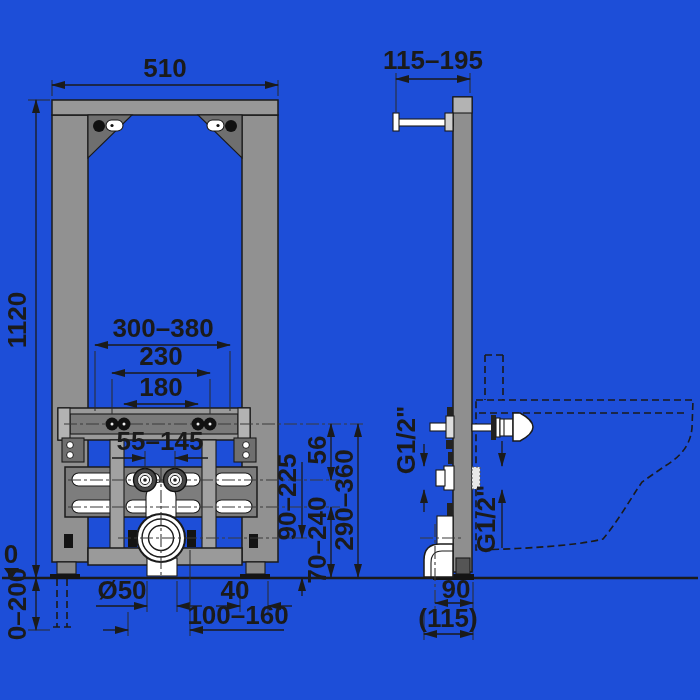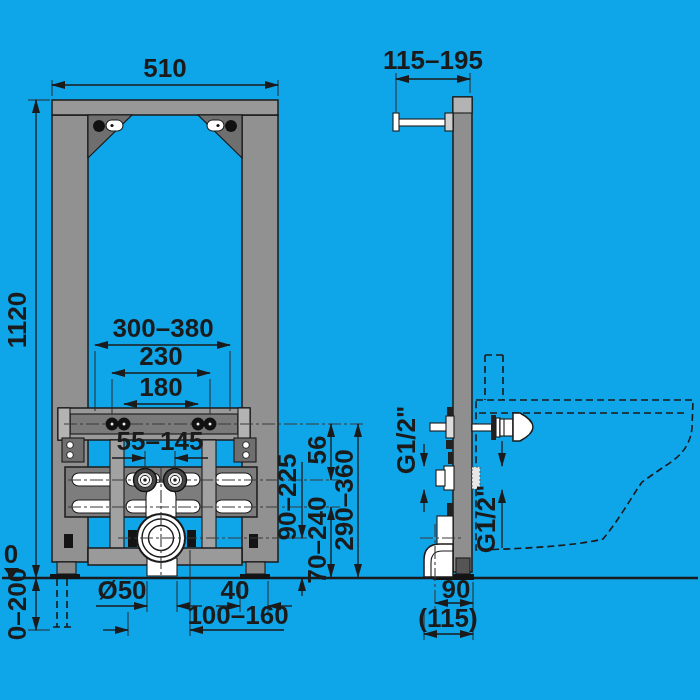--- a/index.html
+++ b/index.html
@@ -1,16 +1,16 @@
 <!DOCTYPE html>
 <html><head>
 <meta charset="utf-8">
 <style>
   html,body{margin:0;padding:0;background:#fff;}
-  .stage{width:700px;height:700px;position:relative;background:#0ea5e9;overflow:hidden;}
+  .stage{width:700px;height:700px;position:relative;background:#1d4ed8;overflow:hidden;}
   svg{display:block;}
   text{
     font-family:"Liberation Sans","DejaVu Sans",sans-serif;
     font-weight:700;
     fill:#1b1b1b;
     text-anchor:middle;
     dominant-baseline:middle;
   }
   .dim{font-size:26px;}
   .ext{stroke:#2a2a2a;stroke-width:1;}

